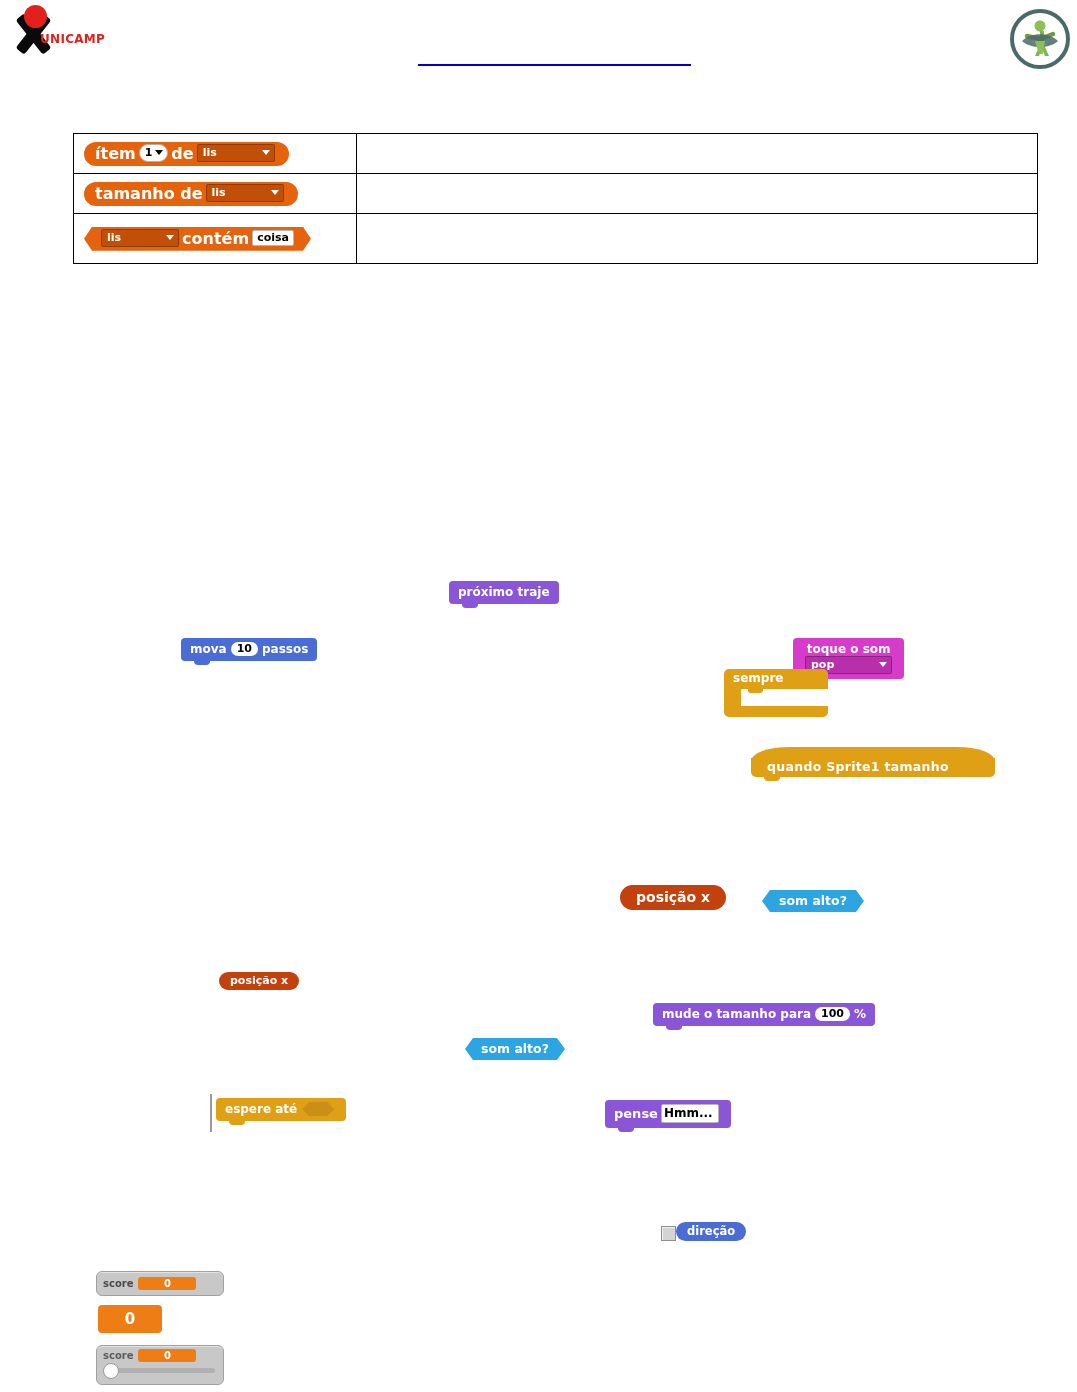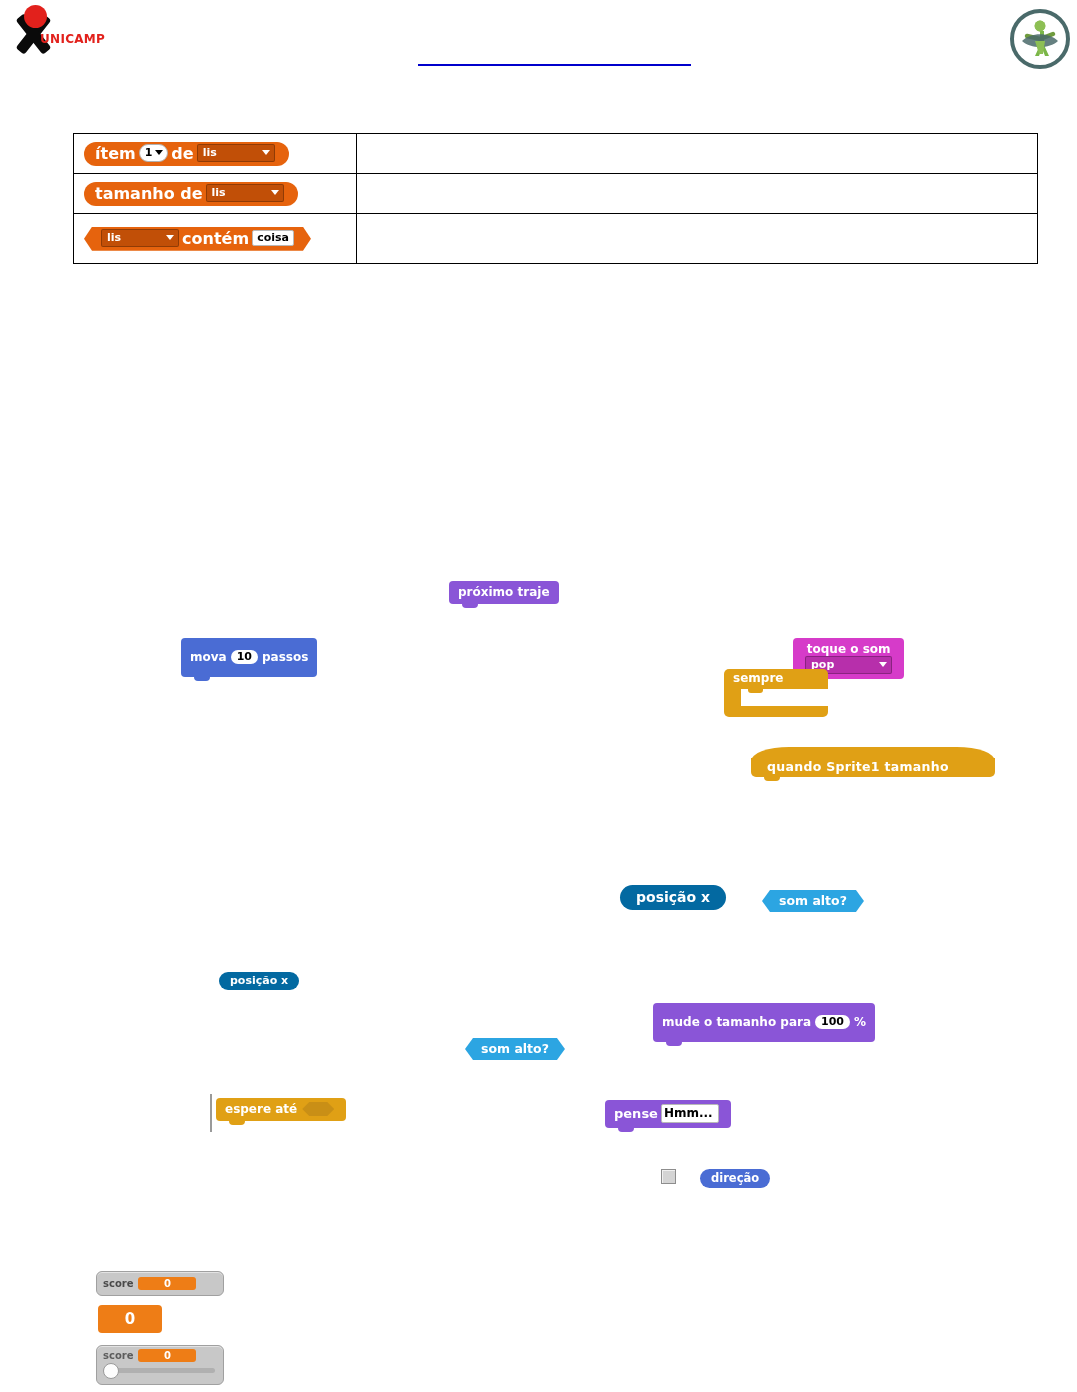--- a/index.html
+++ b/index.html
@@ -125,34 +125,34 @@
     left: 13px; bottom: -4px;
     width: 16px; height: 5px;
     background: inherit;
     border-radius: 0 0 4px 4px;
   }
 
   
   .c-list    { background: #e6630d; }
   .c-list-d  { background: #c14f07; }
   .c-motion  { background: #4a6cd4; }
-  .c-motion2 { background: #0369a1; }
+  .c-motion2 { background: #c2410c; }
   .c-looks   { background: #8a55d7; }
   .c-sound   { background: #d63bc9; }
   .c-sound-d { background: #b72fab; }
   .c-control { background: #e0a015; }
   .c-sensing { background: #2ca5e2; align-items: flex-end; }
 
   
   .inp-num {
     background: #ffffff;
     color: #000000;
     border-radius: 999px;
     padding: 0px 6px 1px 6px;
-    margin: 8px 4px;
+    margin: 0 4px;
     font-size: 11px;
     font-weight: bold;
     display: inline-block;
   }
   .inp-text {
     background: #ffffff;
     color: #000000;
     border: 1px solid #b8b8b8;
     border-radius: 2px;
     padding: 0px 4px 1px 4px;
@@ -484,21 +484,21 @@
     <span class="lbl">espere até</span>
     <span class="hex-slot"></span>
   </span>
 </div>
 
 <span class="blk stack c-looks loose" style="left:605px; top:1100px; font-size:13px;">
   <span class="lbl">pense</span>
   <span class="inp-text" style="font-size:12px; padding:1px 5px 2px 2px;">Hmm...</span>
 </span>
 
-<div class="loose" style="left:661px; top:1169px; display:flex; align-items:flex-start; gap:24px;">
+<div class="loose" style="left:661px; top:1222px; display:flex; align-items:flex-end; gap:0;">
   <span class="chk"></span>
   <span class="blk reporter c-motion" style="font-size:11.5px;">
     <span class="lbl">direção</span>
   </span>
 </div>
 
 <div class="watcher" id="watcher-normal">
   <span class="w-name">score</span>
   <span class="w-val">0</span>
 </div>

